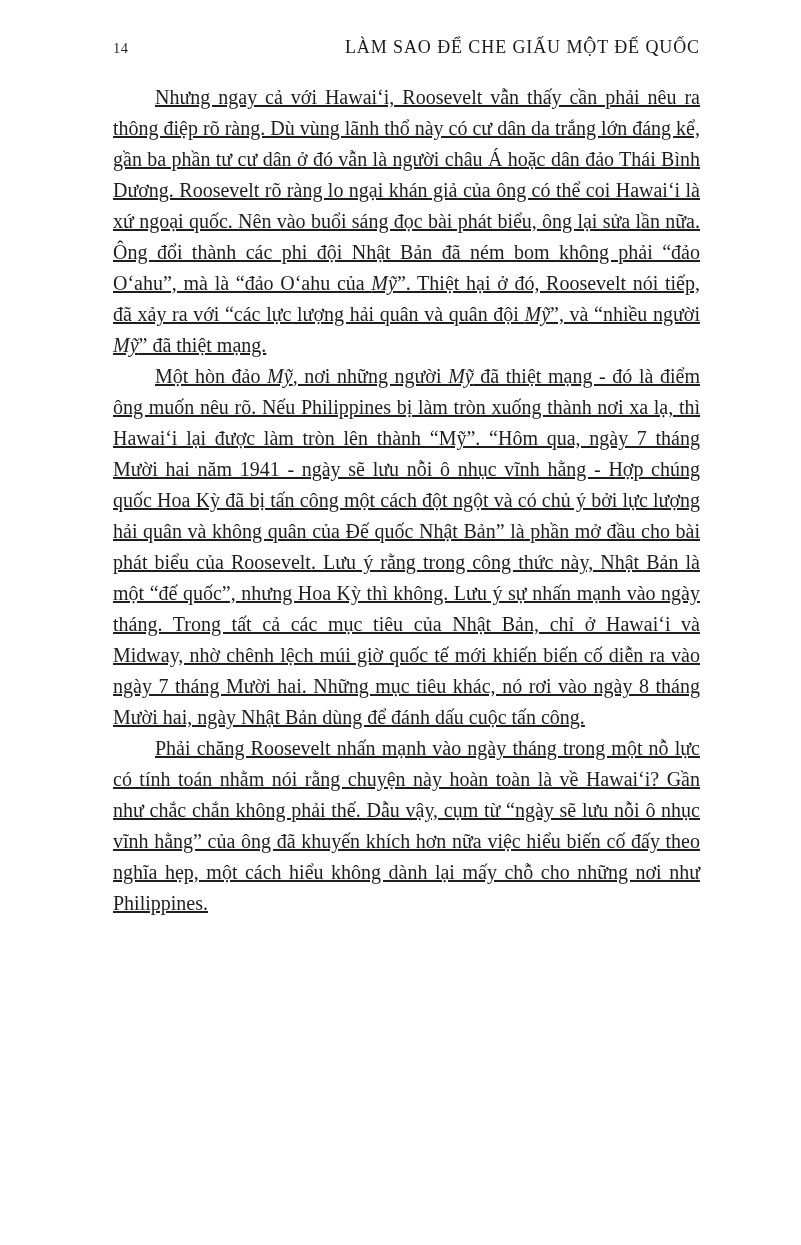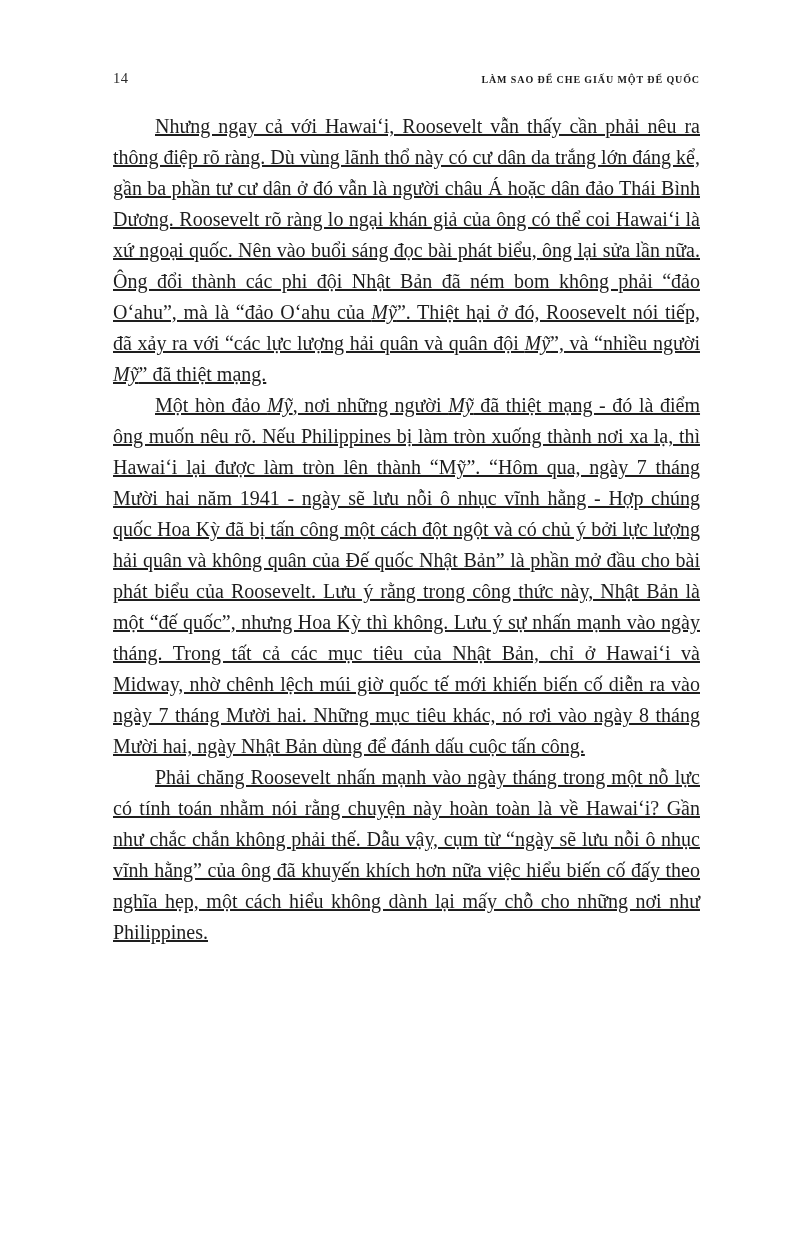--- a/index.html
+++ b/index.html
@@ -8,36 +8,36 @@
     width: 801px;
     height: 1245px;
     font-family: "Liberation Serif", serif;
     color: #1e1e1e;
     overflow: hidden;
   }
   .page {
     width: 801px;
     height: 1245px;
     background: #ffffff;
-    padding: 70px 101px 0 113px;
+    padding: 37px 101px 0 113px;
   }
   .running-head {
     display: flex;
     justify-content: space-between;
     align-items: baseline;
     margin-bottom: 24px;
   }
   .page-number {
     font-size: 14.5px;
     color: #2a2a2a;
     letter-spacing: 0.5px;
   }
   .running-title {
-    font-size: 10px;
-    font-weight: bold;
+    font-size: 18px;
+    font-weight: normal;
     letter-spacing: 0.9px;
     color: #1a1a1a;
   }
   .body-text p {
     font-size: 20px;
     line-height: 31px;
     text-align: justify;
     color: #1e1e1e;
   }
   .body-text p.indent {

